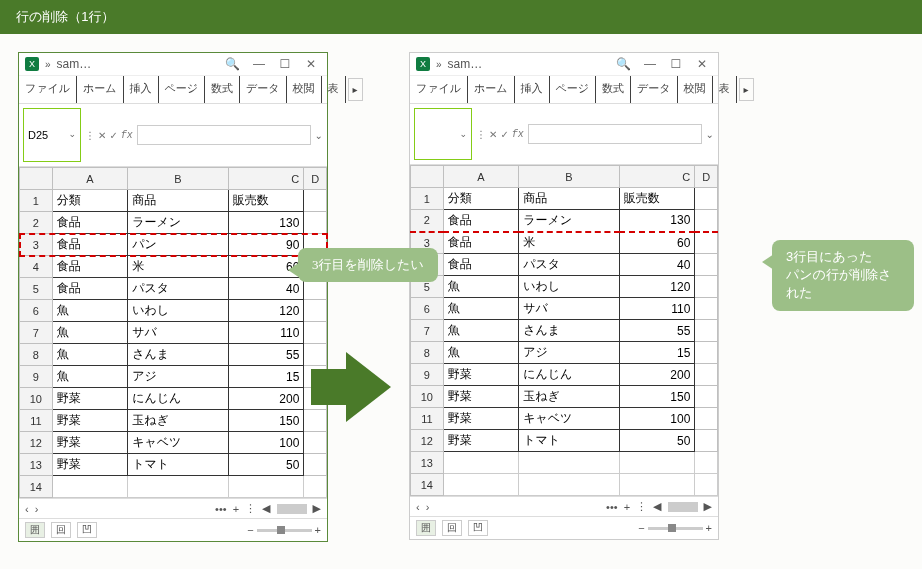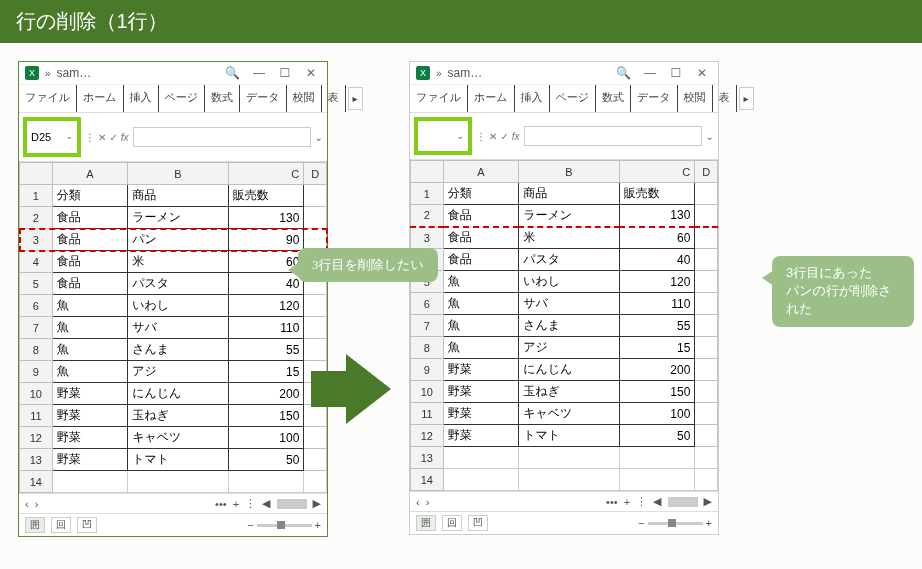--- a/index.html
+++ b/index.html
@@ -1,34 +1,34 @@
 <!DOCTYPE html>
 <html><head>
 <meta charset="utf-8">
 <style>
   * { box-sizing: border-box; margin: 0; padding: 0; }
   body { font-family: "Meiryo", "Segoe UI", sans-serif; background: #fcfcfa; width: 922px; height: 569px; position: relative; }
-  .title-bar { background: #4a7a29; color: #fff; padding: 8px 16px; font-size: 20px; width: 922px; }
+  .title-bar { background: #4a7a29; color: #fff; padding: 8px 16px; font-size: 13px; width: 922px; }
   .stage { position: relative; padding: 18px; display: flex; align-items: flex-start; gap: 18px; }
   .excel-window { width: 310px; border: 1px solid #5a8a3a; background: #fff; }
   .excel-window.b { border-color: #ccc; }
   .win-title { display: flex; align-items: center; padding: 4px 6px; font-size: 12px; color: #555; gap: 6px; border-bottom: 1px solid #eee; }
   .win-title .logo { width: 14px; height: 14px; background: #107c41; color:#fff; display:flex; align-items:center; justify-content:center; font-size:9px; border-radius:2px;}
   .win-title .chev { font-size: 10px; }
   .win-title .name { flex: 0 0 auto; }
   .win-title .spacer { flex: 1; }
   .win-title .ico { width: 20px; text-align: center; font-size: 12px; color:#666; }
   .ribbon-tabs { display: flex; font-size: 11px; border-bottom: 1px solid #ddd; }
   .ribbon-tabs .tab { padding: 5px 6px; border-right: 1px solid #404040; color: #444; white-space: nowrap; }
   .ribbon-tabs .more { padding: 5px 4px; border:1px solid #ccc; margin:2px; font-size:10px; color:#444;}
   .namebar { display: flex; align-items: center; padding: 4px; gap: 4px; border-bottom: 1px solid #ddd; }
-  .namebox { border: 4px solid #84cc16; font-size: 11px; padding: 10px 4px; width: 58px; display:flex; }
+  .namebox { border: 1px solid #84cc16; font-size: 11px; padding: 20px 4px; width: 58px; display:flex; }
   .namebox .drop { margin-left:auto; font-size:9px; color:#666;}
   .fx-controls { display:flex; align-items:center; gap:3px; font-size:10px; color:#777; }
-  .fx-controls .fx { font-style: italic; font-family: Liberation Sans, sans-serif; }
+  .fx-controls .fx { font-style: italic; font-family: Liberation Mono, monospace; }
   .formula-input { border:1px solid #ccc; height:20px; flex:1; }
   .grid { font-size: 12px; }
   .grid table { border-collapse: collapse; width: 100%; }
   .grid th, .grid td { border: 1px solid #bfbfbf; height: 22px; padding: 0 4px; text-align: left; font-weight: normal; }
   .grid th { background: #f3f3f3; text-align: center; color:#333; font-size:11px;}
   .grid .rowhead { background: #f3f3f3; text-align: center; width: 26px; color:#333; font-size:11px;}
   .grid .colA { width: 60px; }
   .grid .colB { width: 80px; }
   .grid .colC { width: 60px; text-align: right; }
   .grid .colD { width: 18px; }
@@ -41,21 +41,21 @@
   .statusbar .view { width:20px; text-align:center; border:1px solid #ccc; height:16px; line-height:14px; font-size:10px;}
   .statusbar .view.active{ background:#e8f0e4;}
   .zoom { display:flex; align-items:center; gap:3px; margin-left:auto;}
   .zoom .track{ width:55px; height:3px; background:#ccc; position:relative;}
   .zoom .thumb{ width:8px; height:8px; background:#888; position:absolute; left:20px; top:-3px; border-radius:0;}
   .arrow-wrap { display:flex; align-items:center; justify-content:center; align-self:center; margin-top:180px;}
   .big-arrow { width:0;height:0; border-top:35px solid transparent; border-bottom:35px solid transparent; border-left:45px solid #4a7a29; position:relative;}
   .big-arrow::before{ content:""; position:absolute; left:-80px; top:-18px; width:36px; height:36px; background:#4a7a29;}
   .callout { position:absolute; background:#9cbf87; color:#fff; font-size:13px; padding:8px 14px; border-radius:8px; line-height:1.4; }
   .callout.c1 { left:298px; top:248px;font-family:Liberation Serif, serif; }
-  .callout.c2 { left:772px; top:256px; width:142px;}
+  .callout.c2 { left:772px; top:240px; width:142px;}
   .callout::before{ content:""; position:absolute; left:-10px; top:14px; border-top:8px solid transparent; border-bottom:8px solid transparent; border-right:12px solid #9cbf87;}
   .dashed-row { outline: 2px dashed #d40000; outline-offset:-1px;}
   .grid-wrap{position:relative;}
 </style>
 </head>
 <body>
 
 <div class="title-bar">
   <span>行の削除（1行）</span>
 </div>

